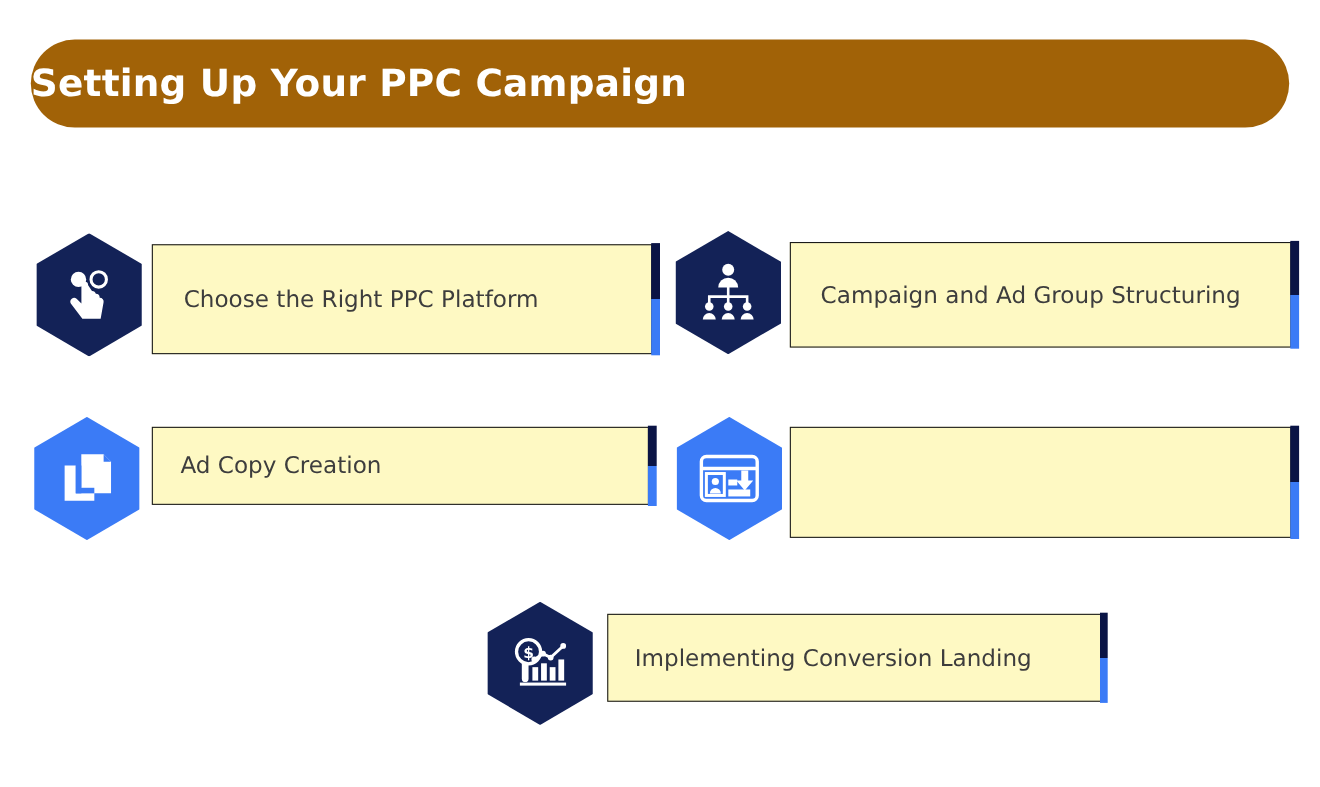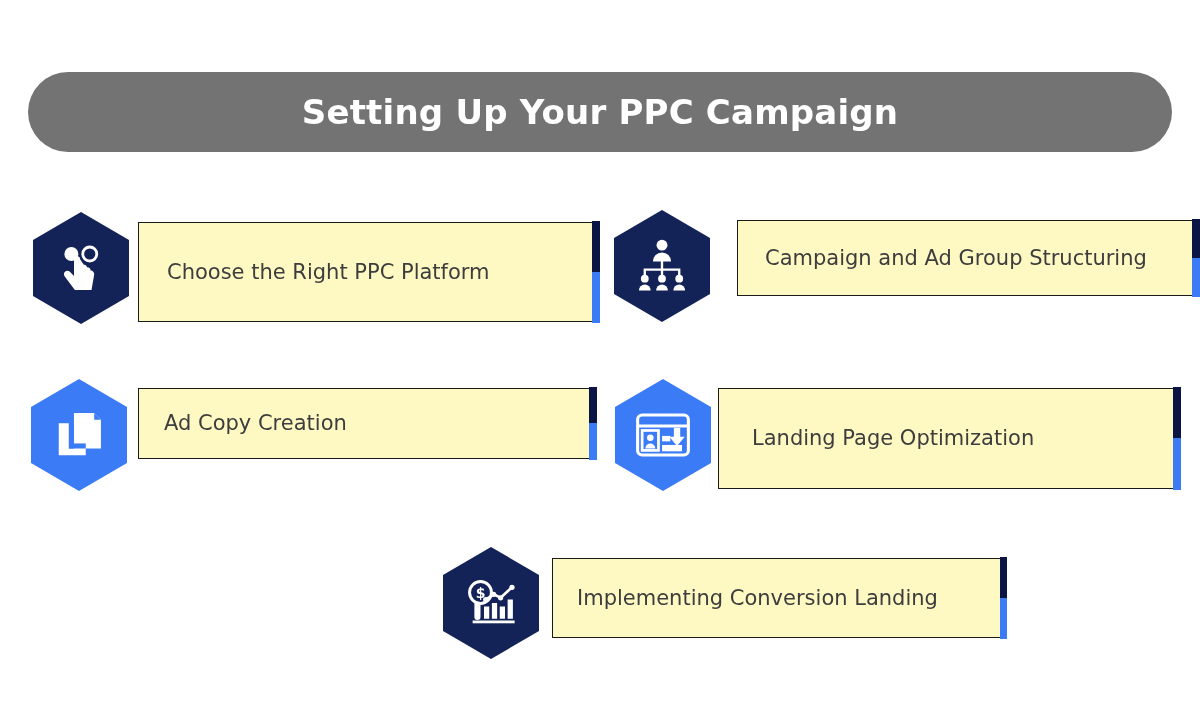--- a/index.html
+++ b/index.html
@@ -15,27 +15,25 @@
     position: relative;
   }
 
   
   .header-banner {
     position: absolute;
     left: 28px;
     top: 36px;
     width: 1144px;
     height: 80px;
-    background: #737373;
+    background: #a16207;
     border-radius: 42px;
     display: flex;
     align-items: center;
-    justify-content: center;
     box-sizing: border-box;
-    margin-top: 36px;
   }
   .header-title {
     color: #ffffff;
     font-size: 34px;
     font-weight: bold;
     letter-spacing: 0.2px;
     font-family: "DejaVu Sans", sans-serif;
     text-align: center;
     white-space: nowrap;
   }
@@ -97,21 +95,21 @@
         #3b7bf6 50%, #3b7bf6 100%);
   }
 
   
   
   #step-1 .hex   { left: 33px;  top: 96px;  background: #132257; }
   #step-1 .card  { left: 138px; top: 106px; width: 455px; height: 100px; padding-left: 28px; padding-right: 18px; }
   #step-1 .accent-bar { right: -8px; }
 
   #step-2 .hex   { left: 614px; top: 94px;  background: #132257; }
-  #step-2 .card  { left: 718px; top: 104px; width: 456px; height: 76px; padding-left: 27px; padding-right: 18px; margin-left: 19px; }
+  #step-2 .card  { left: 718px; top: 104px; width: 456px; height: 96px; padding-left: 27px; padding-right: 18px; }
   #step-2 .accent-bar { right: -8px; }
 
   
   #step-3 .hex   { left: 31px;  top: 263px; background: #3b7bf6; }
   #step-3 .card  { left: 138px; top: 272px; width: 452px; height: 71px; padding-left: 25px; padding-right: 18px; }
   #step-3 .accent-bar { right: -8px; }
 
   #step-4 .hex   { left: 615px; top: 263px; background: #3b7bf6; }
   #step-4 .card  { left: 718px; top: 272px; width: 456px; height: 101px; padding-left: 33px; padding-right: 18px; }
   #step-4 .accent-bar { right: -8px; }
@@ -188,21 +186,20 @@
         <line x1="4" y1="22" x2="60" y2="22" stroke="#ffffff" stroke-width="3.4"></line>
         <rect x="9" y="27" width="18" height="22" fill="none" stroke="#ffffff" stroke-width="3"></rect>
         <circle cx="18" cy="35" r="3.6" fill="#ffffff"></circle>
         <path d="M12.5 47 a5.5 5.5 0 0 1 11 0 Z" fill="#ffffff"></path>
         <rect x="31" y="33" width="9" height="6" fill="#ffffff"></rect>
         <rect x="31" y="43" width="22" height="7" fill="#ffffff"></rect>
         <path d="M44 24 L51 24 L51 34 L56 34 L47.5 44 L39 34 L44 34 Z" fill="#ffffff"></path>
       </svg>
     </div>
     <div class="card">
-      <span class="card-label">Landing Page Optimization</span>
       <span class="accent-bar"></span>
     </div>
   </div>
 
   <div class="step" id="step-5">
     <div class="hex">
       <svg width="56" height="56" viewBox="0 0 64 64" aria-hidden="true">
         <circle cx="20" cy="20" r="12.5" fill="none" stroke="#ffffff" stroke-width="3.4"></circle>
         <text x="20" y="26" font-size="16" font-family="DejaVu Sans, sans-serif" font-weight="bold" fill="#ffffff" text-anchor="middle">$</text>
         <path d="M13 31 L13 48 a3.5 3.5 0 0 0 7 0 L20 31 Z" fill="#ffffff"></path>

